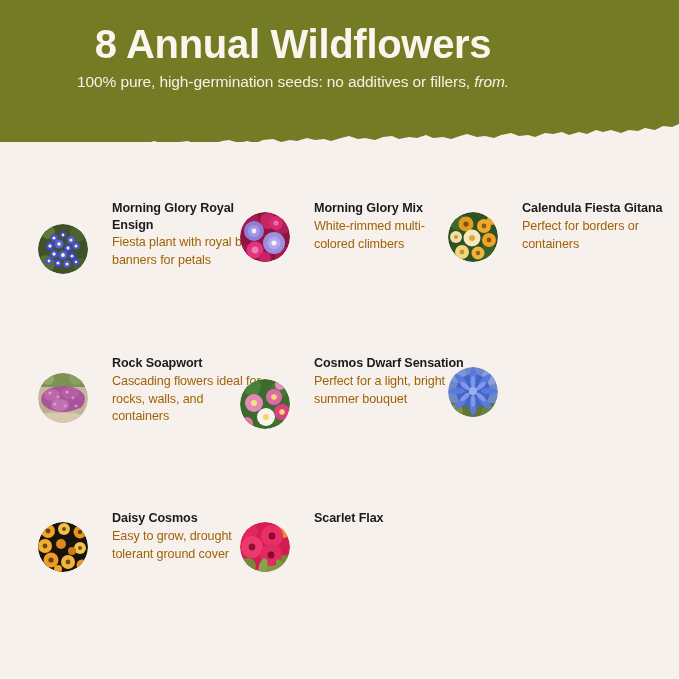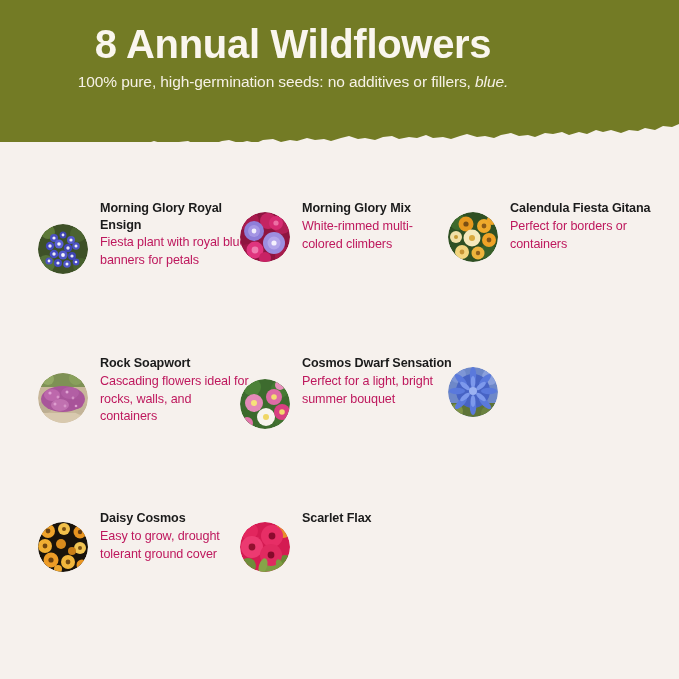--- a/index.html
+++ b/index.html
@@ -75,34 +75,34 @@
     width: 50px;
     height: 50px;
     min-width: 50px;
     border-radius: 50%;
     overflow: hidden;
     position: relative;
     flex: 0 0 auto;
   }
   .seed-thumb svg { display: block; width: 50px; height: 50px; }
   .seed-copy {
-    margin-left: 12px;
+    margin-left: 24px;
     width: 150px;
   }
   .seed-name {
     font-size: 12.6px;
     font-weight: bold;
     color: #1B1B1B;
     line-height: 1.33;
     letter-spacing: -0.1px;
   }
   .seed-desc {
     font-size: 12.6px;
     font-weight: normal;
-    color: #be185d;
+    color: #a16207;
     line-height: 1.42;
     letter-spacing: -0.1px;
     margin-top: 1px;
   }
 
   
   .col-0 { left: 38px; }
   .col-1 { left: 240px; }
   .col-2 { left: 448px; }
 
@@ -122,21 +122,21 @@
       l-8,-2 l-10,3 l-7,-3 l-9,2 l-8,-1 l-10,4 l-7,-2 l-9,1 l-8,-3 l-10,2 l-7,3
       l-9,-2 l-8,1 l-10,-3 l-7,2 l-9,3 l-8,-2 l-10,1 l-7,-3 l-9,3 l-8,-1 l-10,2
       l-7,-3 l-9,1 l-8,3 l-10,-2 l-7,1 l-9,-3 l-8,2 l-10,3 l-7,-2 l-9,1 l-8,-2
       l-10,3 l-7,-1 l-9,2 l-8,-3 l-10,1 l-7,3 l-9,-2 l-8,2 l-10,-3 l-7,1 l-9,3
       l-8,-2 l-10,2 l-7,-3 l-9,1 l-8,2 l-10,-1 l-7,-2 l-9,3 l-8,-1 l-10,1 l-7,2
       l-9,-3 l-8,1 l-10,2 l-7,-1 l-9,-2 l-8,3 l-10,-1 l-7,1 l-9,-3 l-8,2 l-10,1
       l-7,-2 l-9,2 l-8,-1 l-10,-1 l-7,3 l-9,-2 l-8,1 Z"></path>
   </svg>
   <div class="banner-text">
     <div id="title-text">8 Annual Wildflowers</div>
-    <div id="subtitle-text"><span>100% pure, high-germination seeds: no additives or fillers, </span><span class="em">blue.</span></div>
+    <div id="subtitle-text"><span>100% pure, high-germination seeds: no additives or fillers, </span><span class="em">from.</span></div>
   </div>
 </div>
 
 <div id="items-grid">
 
   <div class="grid-row">
 
     <div class="seed-item col-0 vshift-a">
       <div class="seed-thumb">
         <svg viewBox="0 0 50 50">

